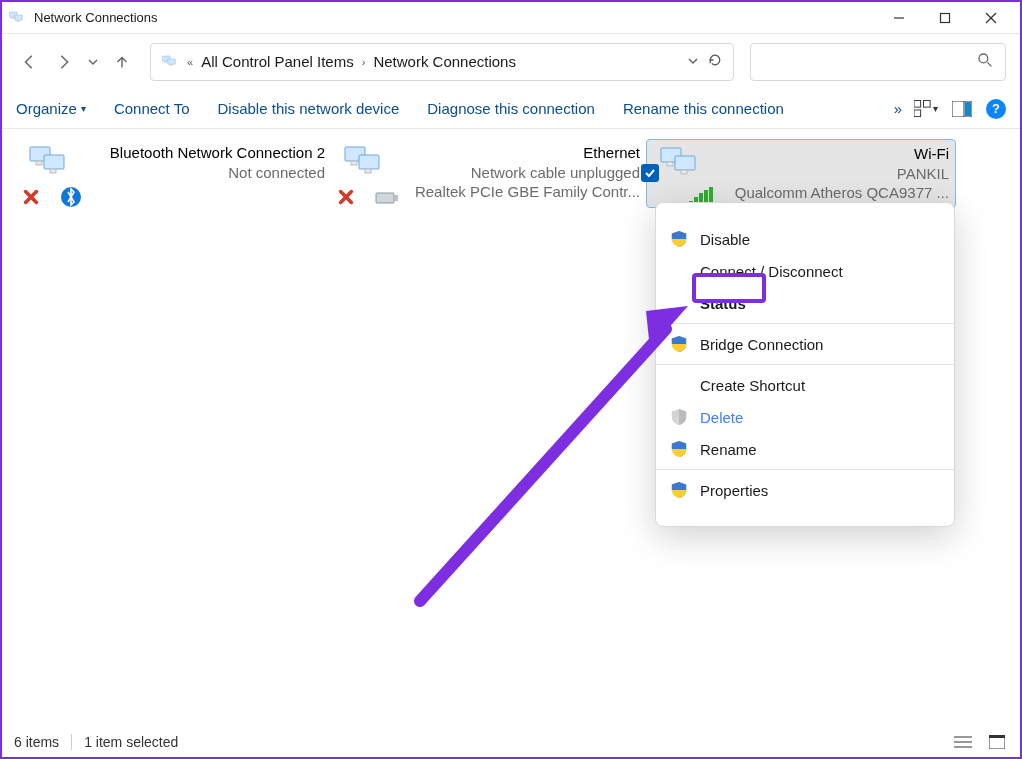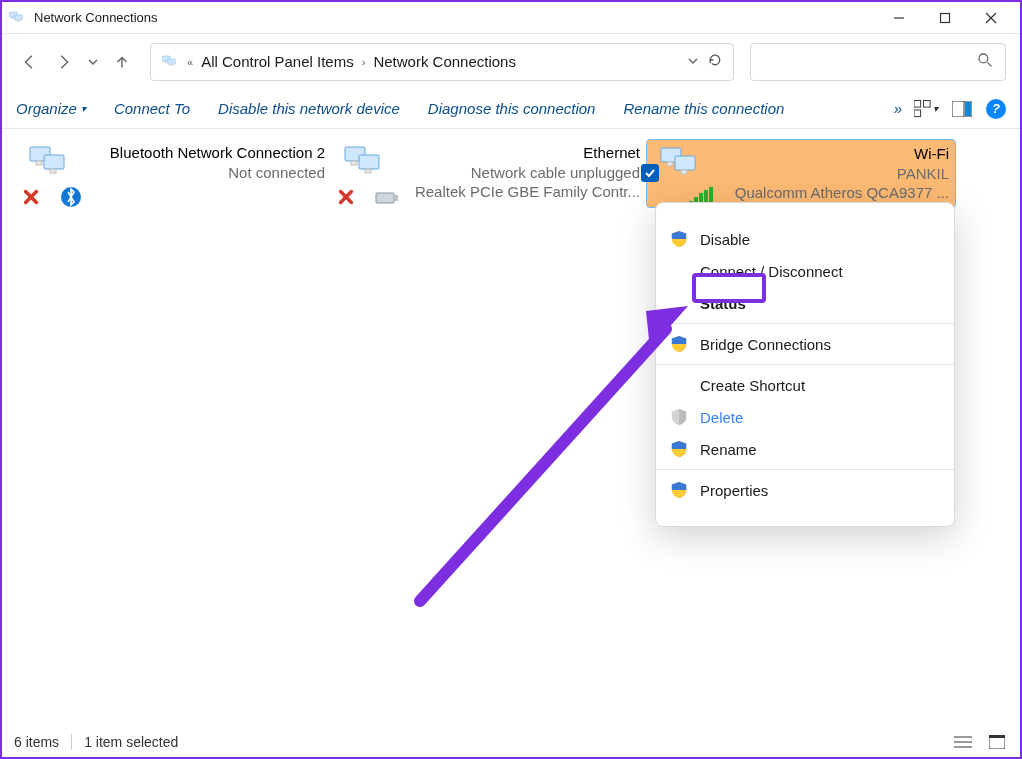--- a/index.html
+++ b/index.html
@@ -65,21 +65,20 @@
     margin-left: 10px;
   }
   
   .toolbar {
     height: 40px;
     padding: 0 14px;
     display: flex;
     align-items: center;
     gap: 28px;
     border-bottom: 1px solid #e8e8e8;
-    font-style: italic;
   }
   .tool-item { color: #0a4e8f; font-size:15px; display:flex; align-items:center; gap:4px; white-space: nowrap; }
   .tool-spacer { flex:1; }
   .tool-icons { display:flex; align-items:center; gap:12px; }
   .tool-ico { width:24px; height:24px; display:flex; align-items:center; justify-content:center; color:#111;}
   .help-badge { width:20px; height:20px; border-radius:50%; background:#0a84ff; color:#fff; display:flex; align-items:center; justify-content:center; font-size:13px; font-weight:bold; }
 
   
   .content {
     position: relative;
@@ -93,21 +92,21 @@
   .conn-item {
     width: 315px;
     padding: 4px 6px;
     display:flex;
     gap:8px;
     position: relative;
     border-radius:4px;
     text-align:right;
   }
   .conn-item.selected {
-    background: #fdba74;
+    background: #e5e5e5;
     border: 1px solid #74bdf0;
   }
   .ico-col { width:56px; position:relative; display:flex; align-items:flex-start; justify-content:center; }
   .txt-col { flex:1; min-width:0; }
   .conn-title { font-size:15px; color:#000; line-height:1.3; }
   .conn-sub   { font-size:15px; color:#6b6b6b; line-height:1.3; white-space:nowrap; overflow:hidden; text-overflow:ellipsis; }
   .sel-check {
     position:absolute; left:-6px; top:24px; width:18px; height:18px;
     background:#005fb8; border-radius:3px; display:flex; align-items:center; justify-content:center;
   }
@@ -399,21 +398,21 @@
       <span class="noicon"></span>
         <span>Status</span>
     </div>
     <div class="cm-sep"></div>
     <div class="cm-item">
       <span class="shield">
           <svg width="18" height="18">
             <use href="#shield"></use>
           </svg>
         </span>
-      <span>Bridge Connections</span>
+      <span>Bridge Connection</span>
     </div>
     <div class="cm-sep"></div>
     <div class="cm-item">
       <span class="noicon"></span>
         <span>Create Shortcut</span>
     </div>
     <div class="cm-item disabled">
       <span class="shield">
           <svg width="18" height="18">
             <use href="#shield-dim"></use>

